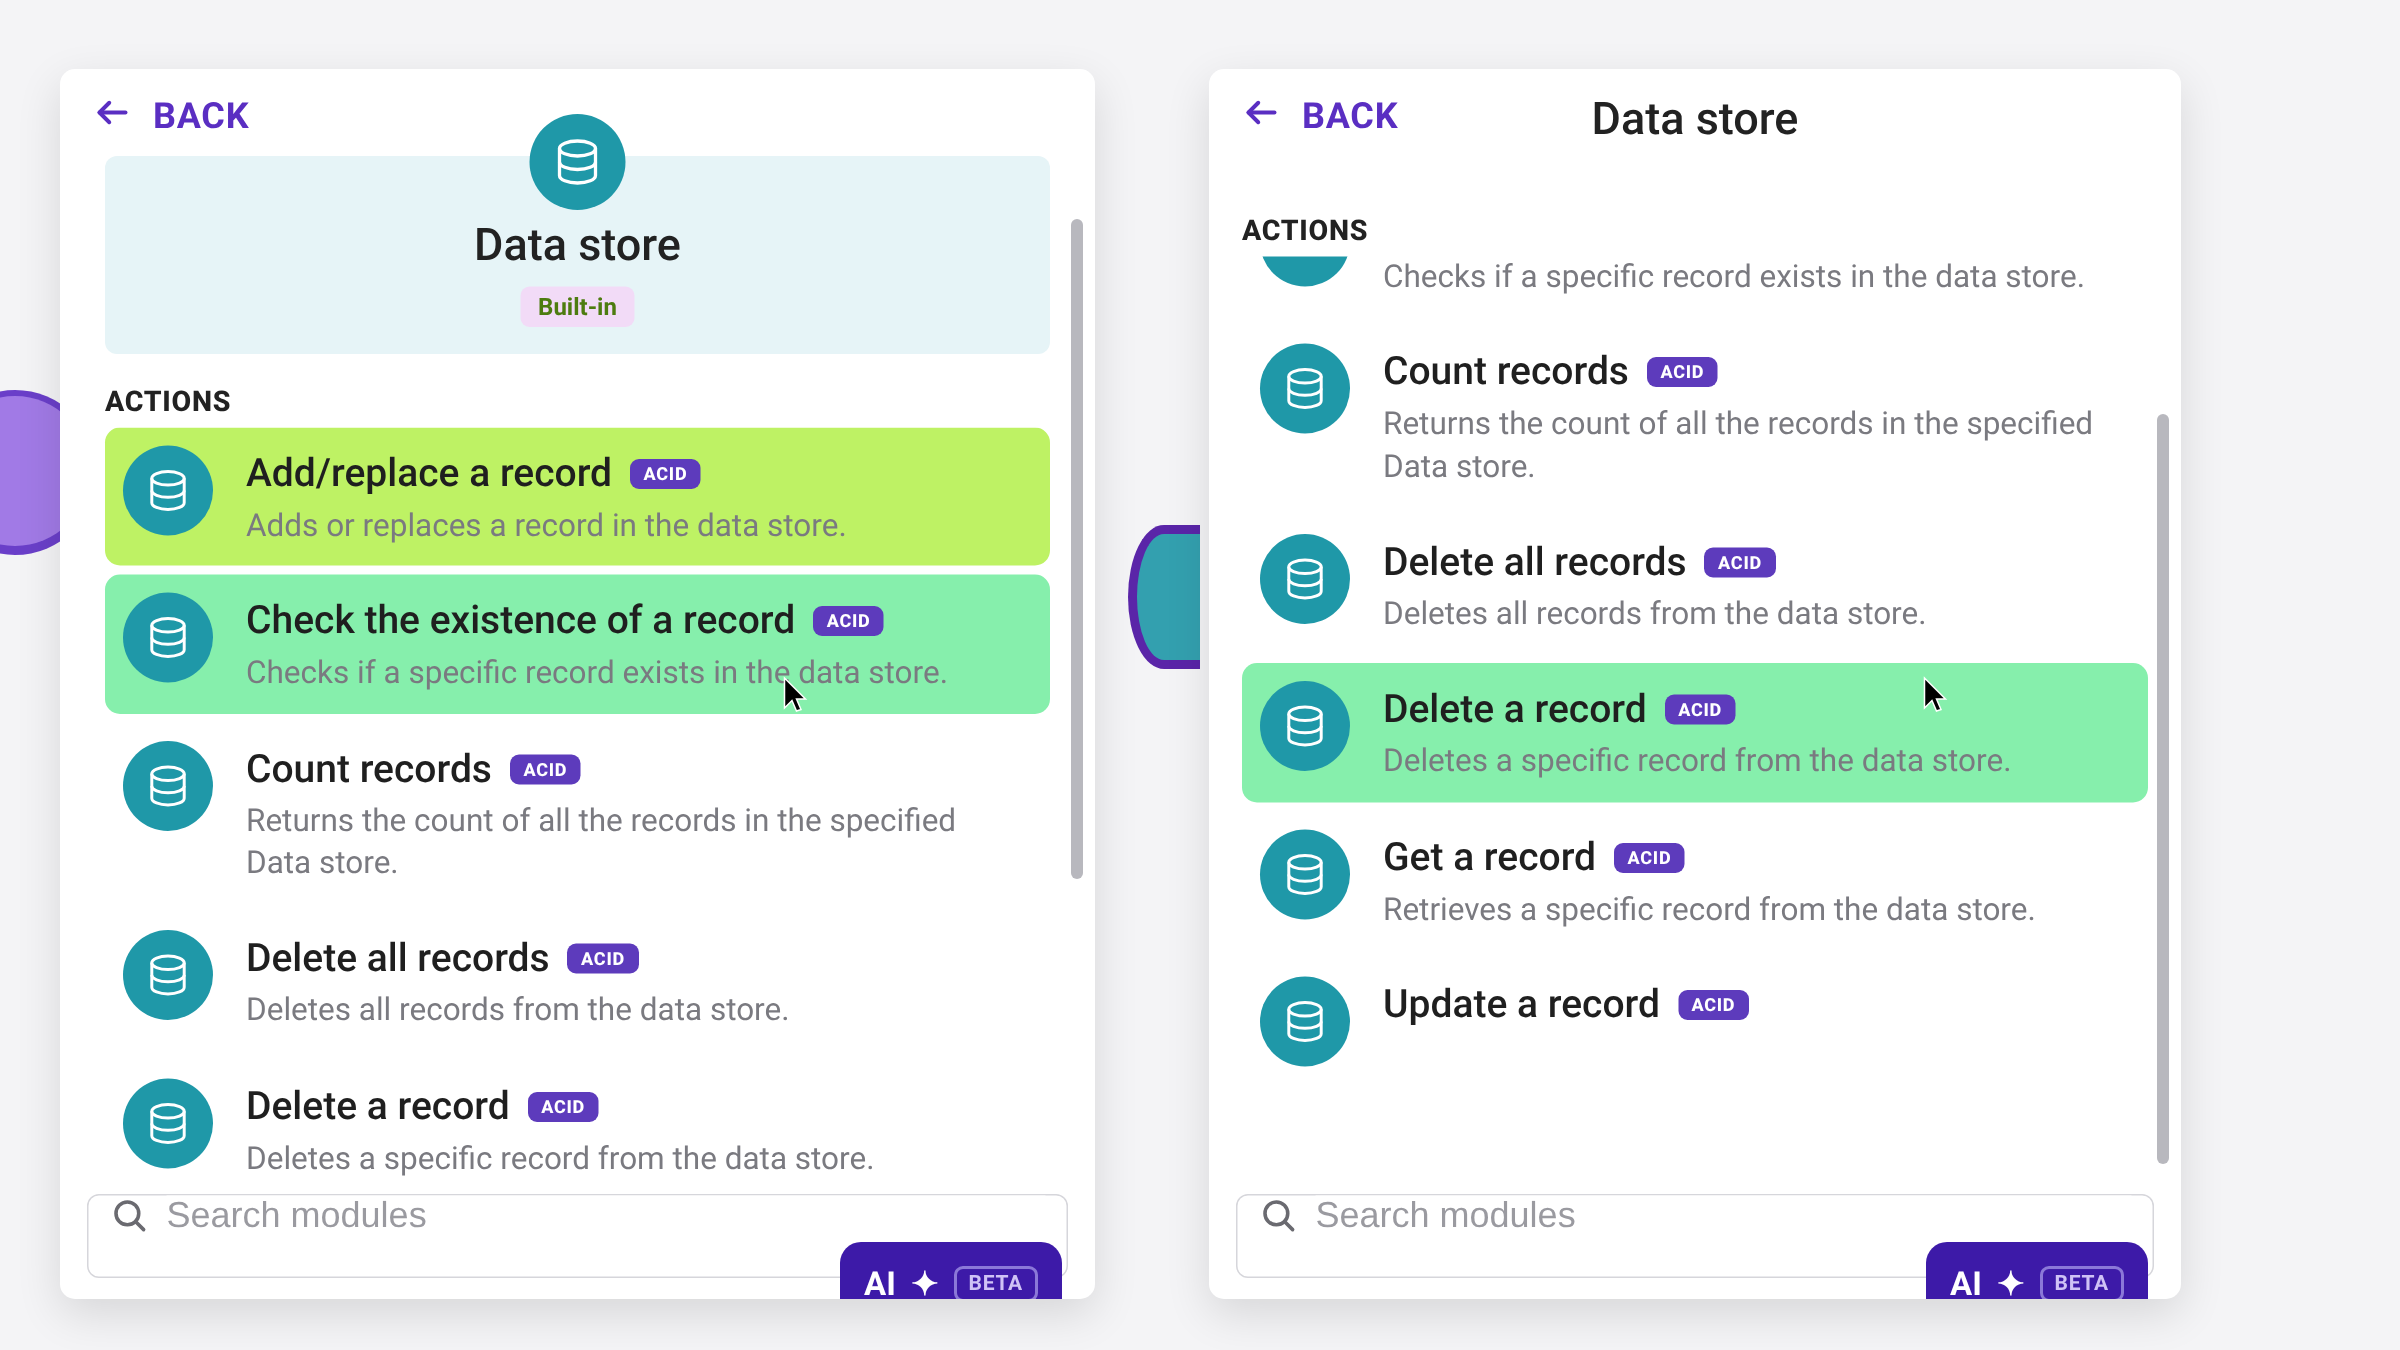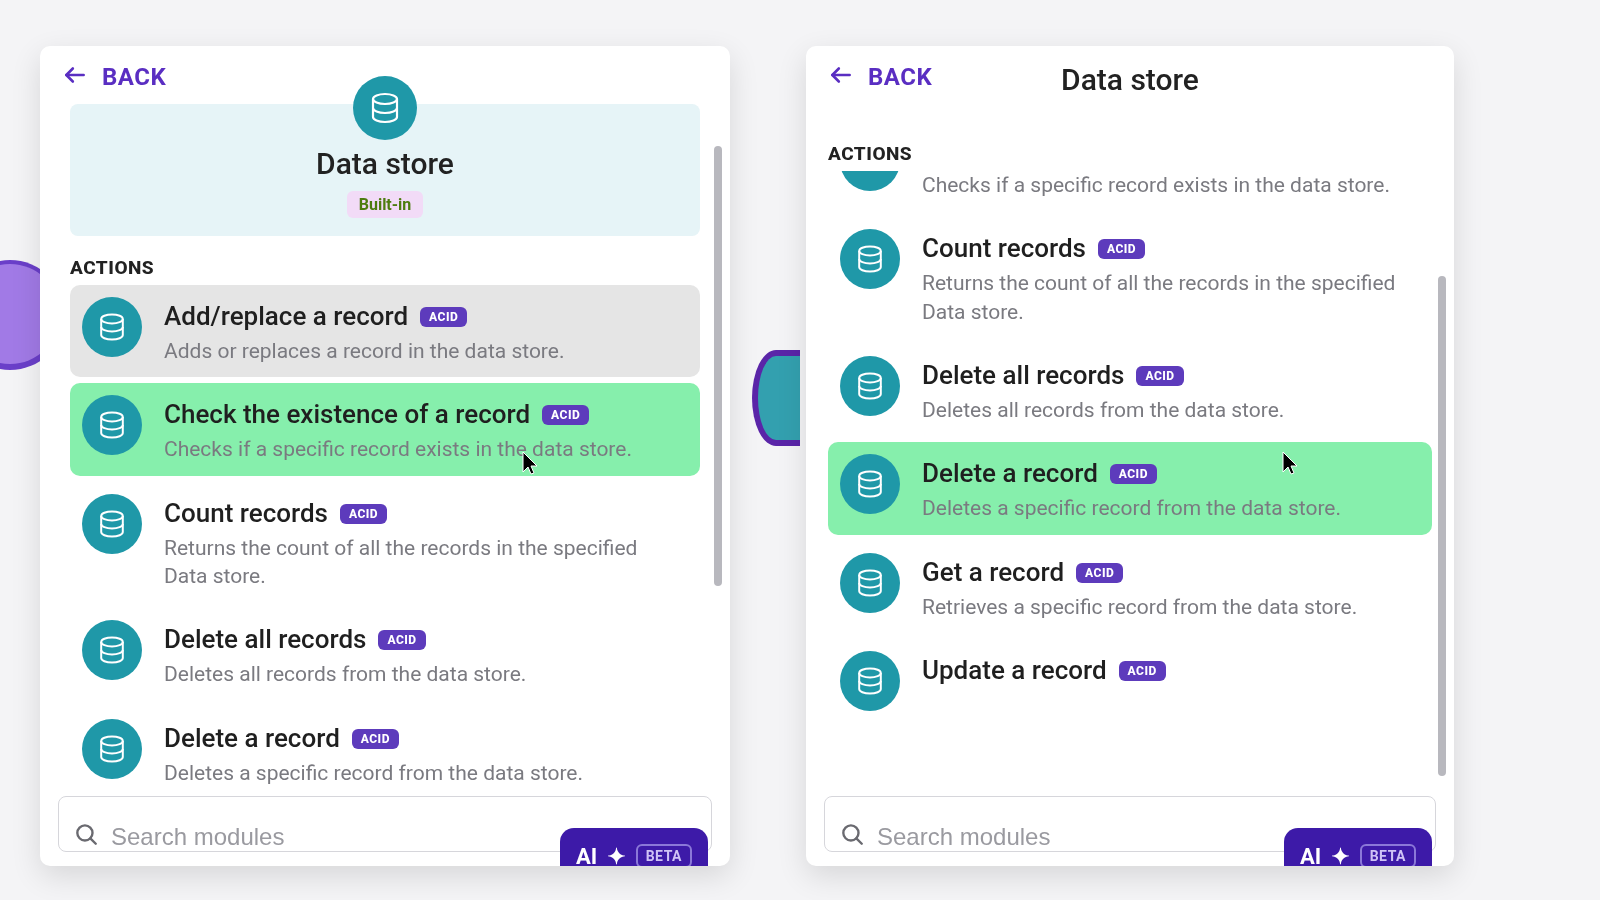--- a/index.html
+++ b/index.html
@@ -103,21 +103,21 @@
   .left .scroll-indicator { top: 100px; height: 440px; right: 8px; }
   .right .scroll-indicator { top: 230px; height: 500px; right: 8px; }
 
   .item {
     display: flex; align-items: flex-start;
     gap: 22px;
     padding: 12px 16px 12px 12px;
     border-radius: 10px;
     margin-bottom: 6px;
   }
-  .item.sel { background: #e5e5e5; }
+  .item.sel { background: #bef264; }
   .item.hov { background: #86efac; }
   .item .icon {
     width: 60px; height: 60px; border-radius: 50%;
     background: #1f98a8; flex: 0 0 60px;
     display: flex; align-items: center; justify-content: center;
   }
   .item.partial .icon {
     height: 32px; border-radius: 0 0 30px 30px;
     margin-top: -12px;
   }
@@ -135,21 +135,21 @@
   }
   .item .desc {
     margin-top: 6px;
     font-size: 21px; color: #7a7a80; line-height: 1.35;
   }
 
   .searchbar {
     position: absolute; left: 18px; right: 18px; bottom: 14px;
     height: 56px;
     border: 1.5px solid #d6d6db; border-radius: 8px;
-    display: flex; align-items: flex-end; gap: 12px;
+    display: flex; align-items: flex-start; gap: 12px;
     padding: 0 14px;
     background: #fff;
   }
   .searchbar svg { width: 26px; height: 26px; stroke: #6a6a70; }
   .searchbar input {
     border: none; outline: none; flex: 1;
     font-size: 24px; color: #333;
   }
   .searchbar input::placeholder { color: #9a9aa0; }
 

